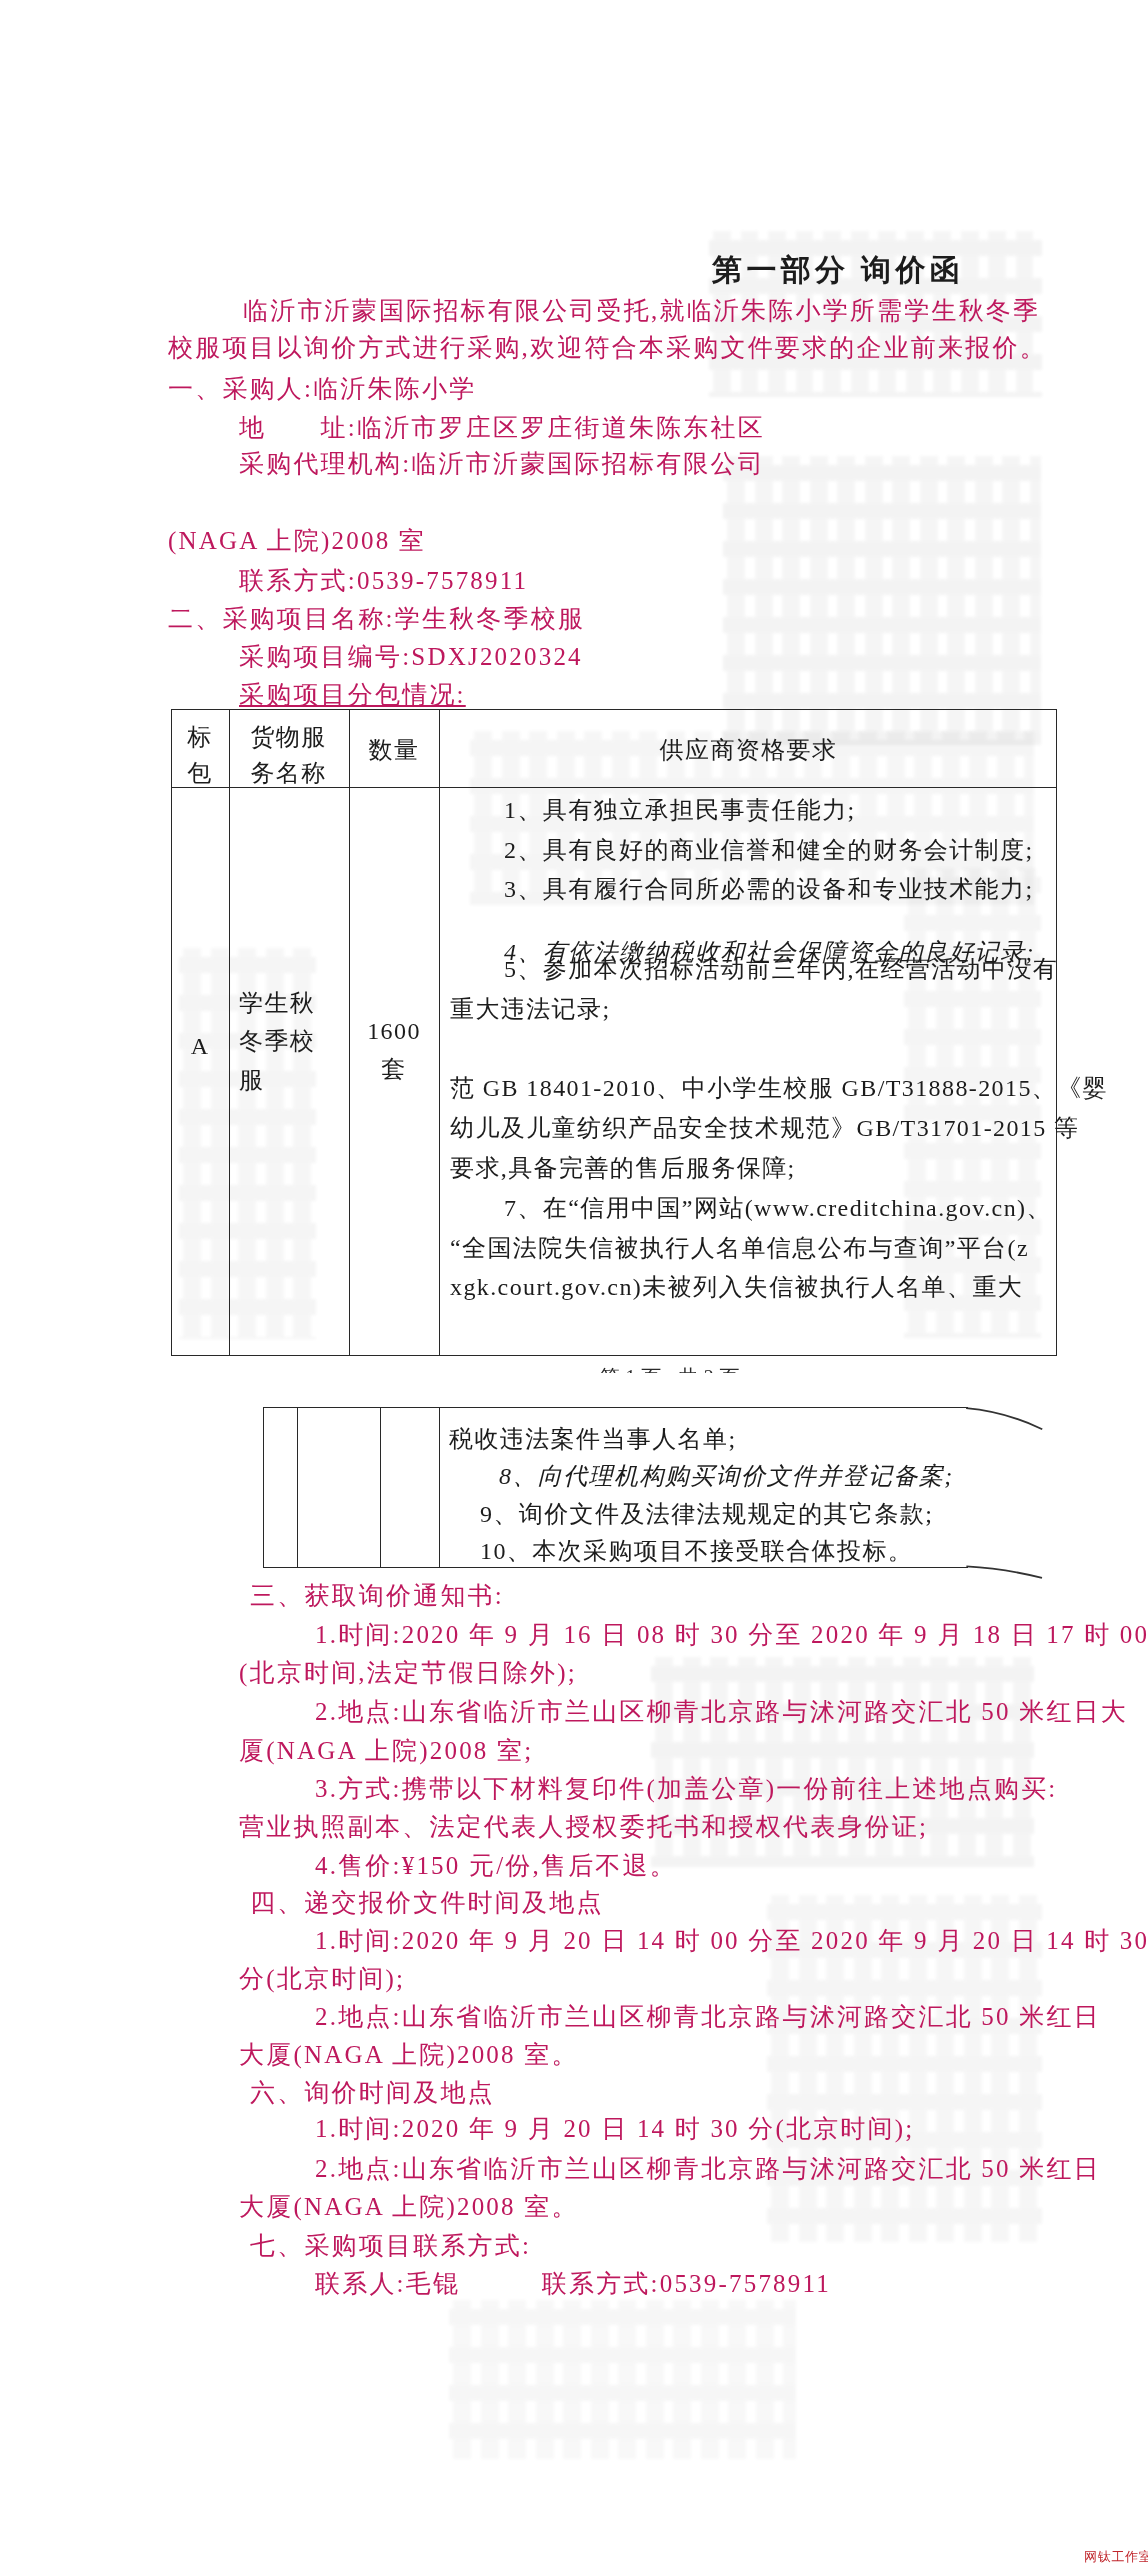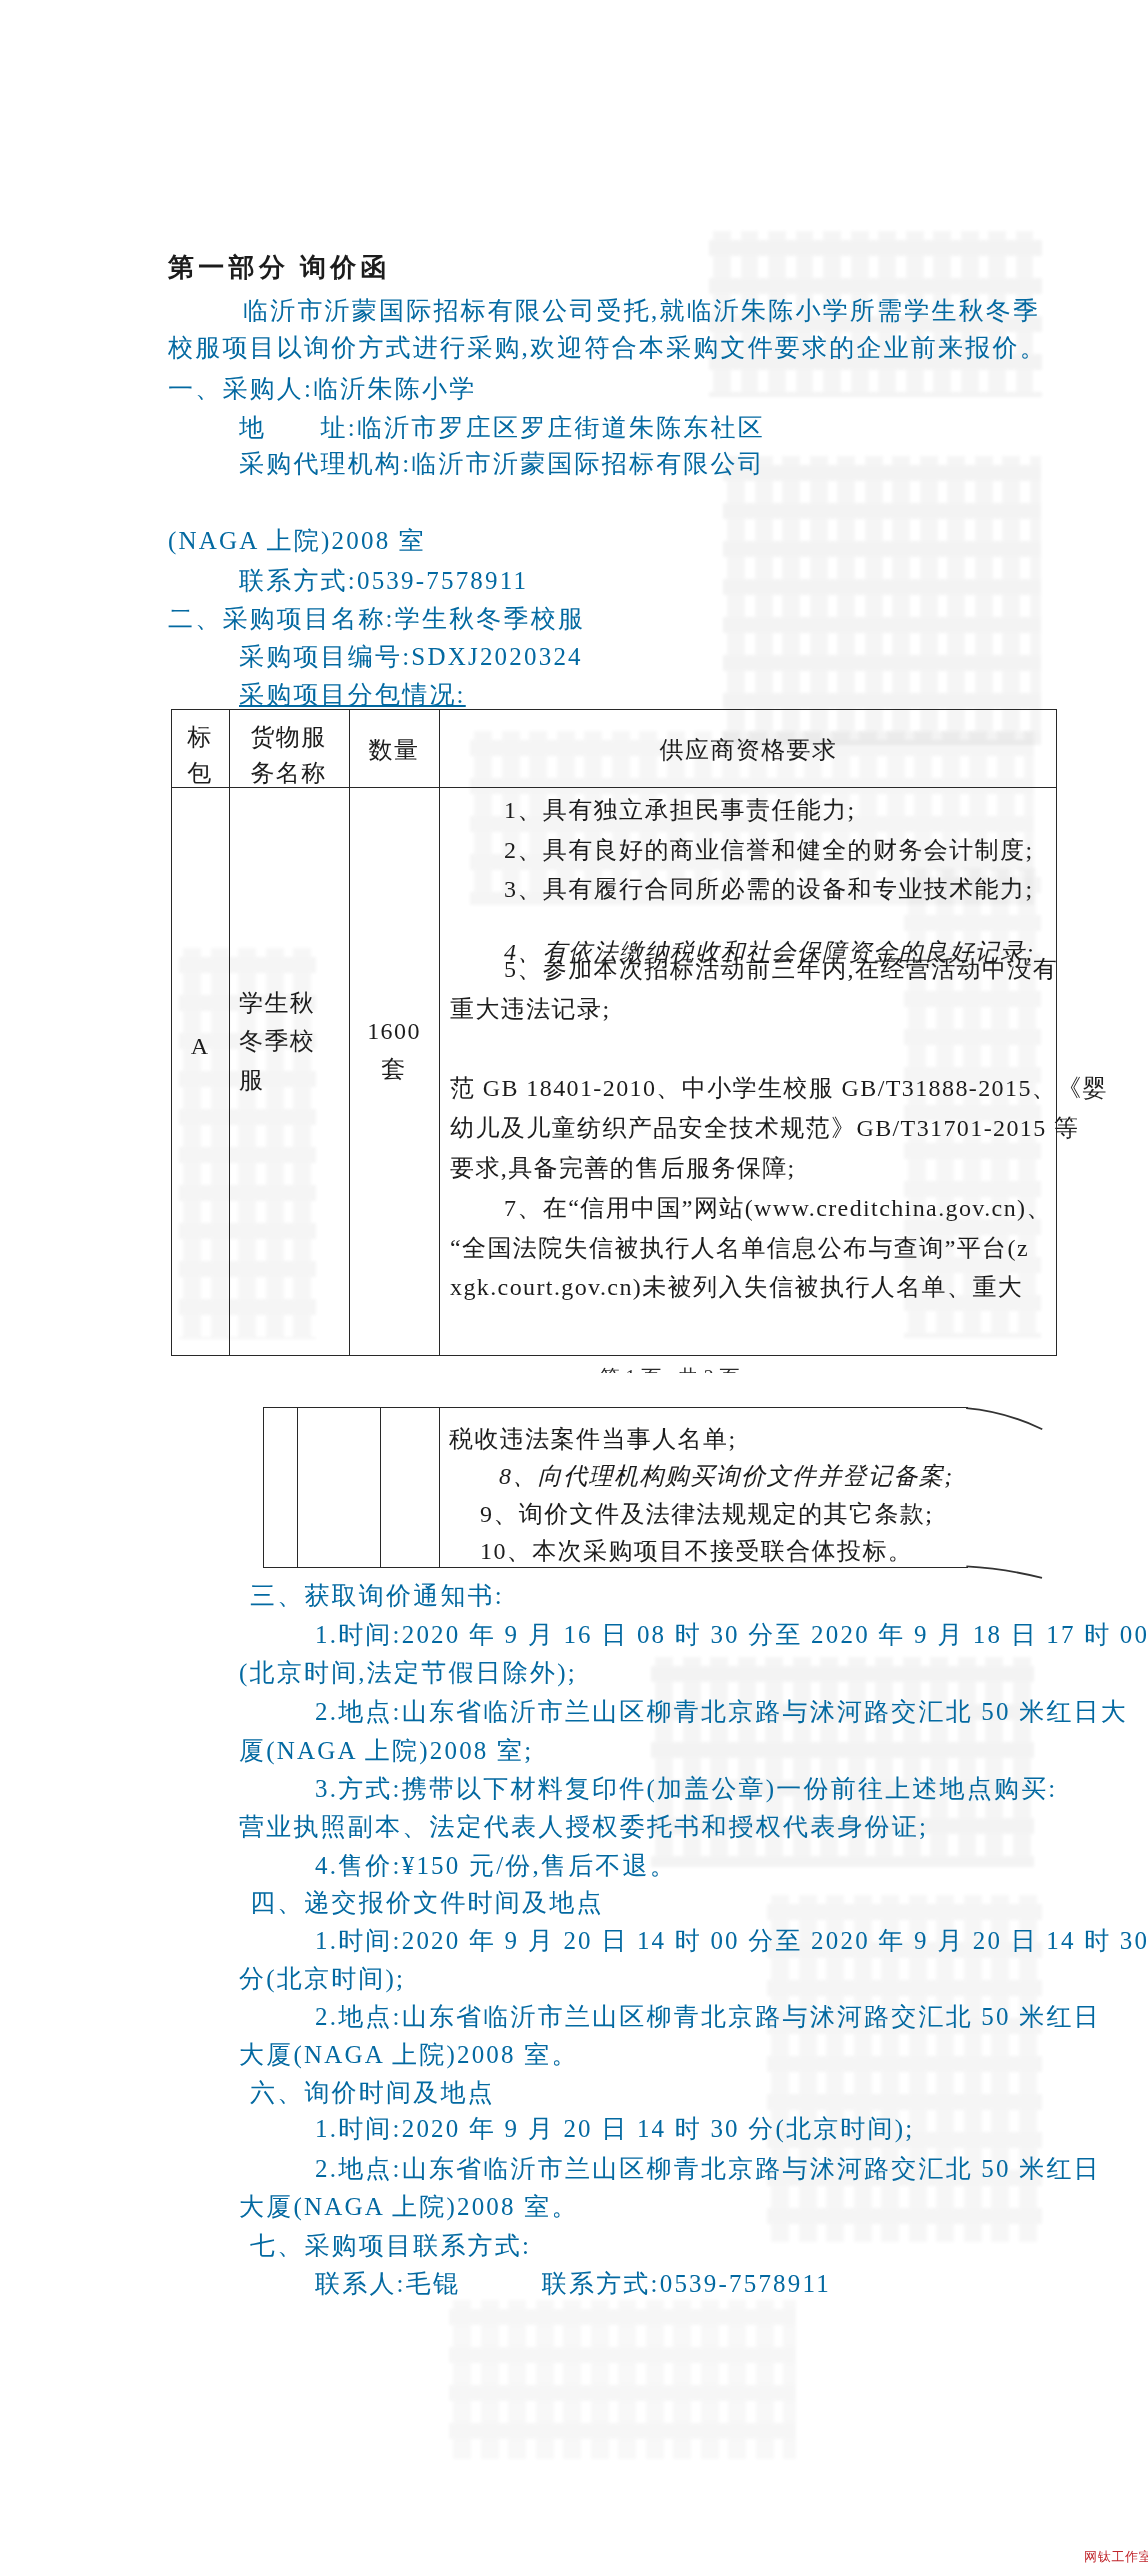--- a/index.html
+++ b/index.html
@@ -11,28 +11,28 @@
     font-family:"Liberation Serif","DejaVu Serif",serif;
     color:#1c1c1c;
   }
   .abs{position:absolute;}
   .ln{
     position:absolute;
     font-size:25px;
     letter-spacing:2.2px;
     line-height:1;
     white-space:nowrap;
-    color:#0369a1;
+    color:#be185d;
   }
   .title{
     position:absolute;
-    font-size:26px;
+    font-size:30px;
     font-weight:bold;
     letter-spacing:4.3px;
-    text-align:left;
+    text-align:right;
     white-space:nowrap;
   }
   .cell{
     position:absolute;
     font-size:24px;
     letter-spacing:1.4px;
     line-height:1;
     white-space:nowrap;
   }
   .cellc{text-align:center;}

